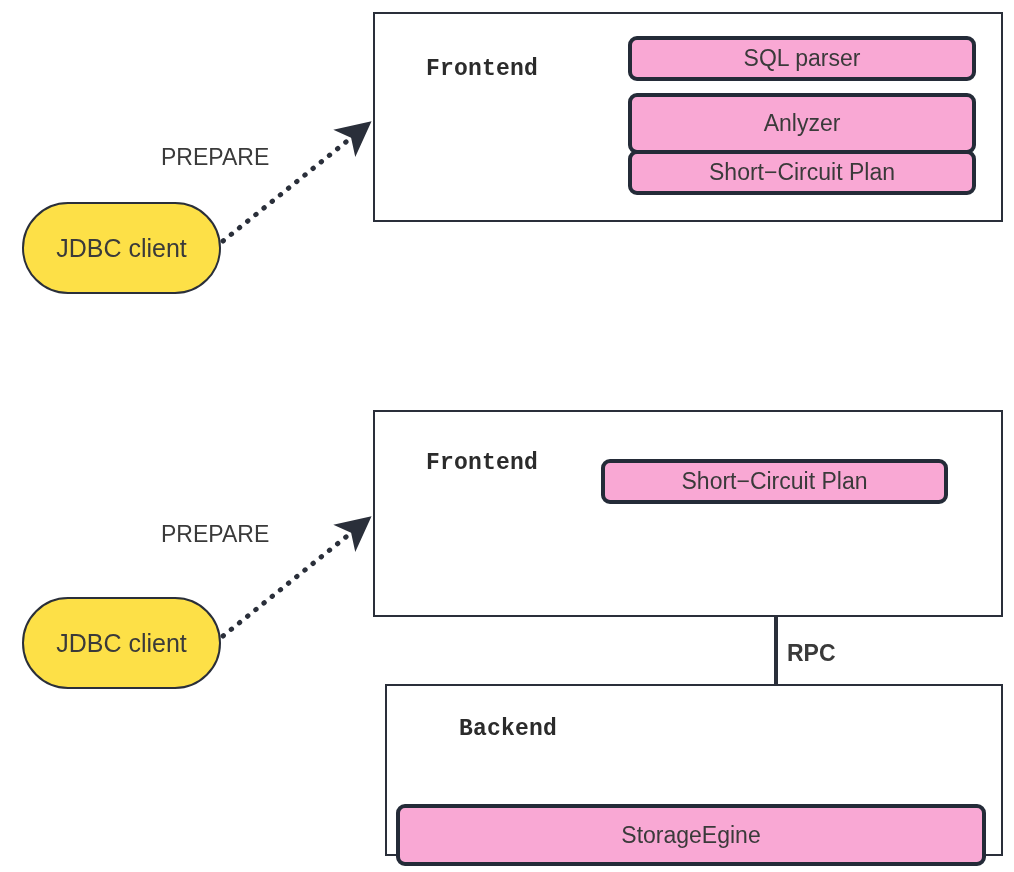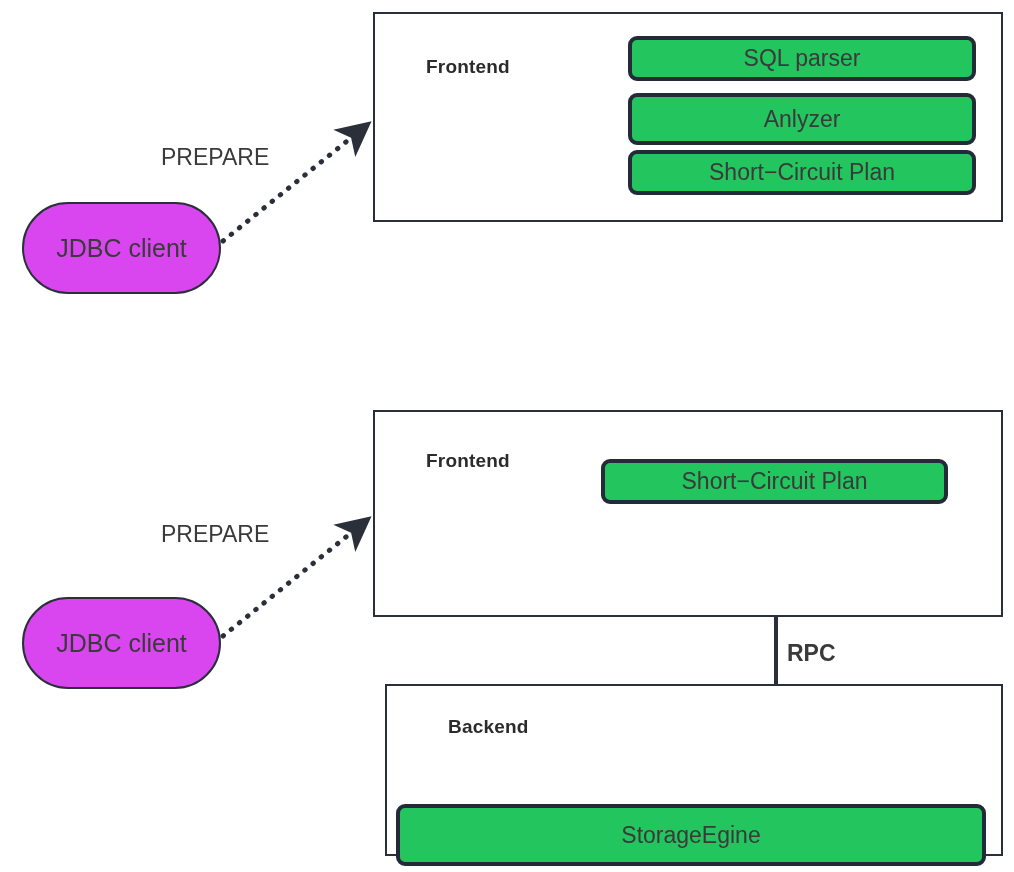--- a/index.html
+++ b/index.html
@@ -27,45 +27,46 @@
   }
   
   .panel {
     position: absolute;
     box-sizing: border-box;
     border: 2px solid #2a2f3a;
     background: #ffffff;
   }
   .panel-label {
     position: absolute;
-    font-size: 19px;
+    font-size: 23px;
     font-weight: bold;
     color: #2b2b2b;
     white-space: nowrap;
     letter-spacing: 0.2px;
+    font-family: Liberation Mono, monospace;
   }
   
   .blue-box {
     position: absolute;
     box-sizing: border-box;
-    background: #22c55e;
+    background: #f9a8d4;
     border: 4px solid #242b38;
     border-radius: 9px;
     display: flex;
     align-items: center;
     justify-content: center;
     color: #3a3a3a;
     font-size: 23px;
     white-space: nowrap;
   }
   
   .client-node {
     position: absolute;
     box-sizing: border-box;
-    background: #d946ef;
+    background: #fde047;
     border: 2px solid #2a2f3a;
     border-radius: 46px;
     display: flex;
     align-items: center;
     justify-content: center;
     color: #3a3a3a;
     font-size: 25px;
     white-space: nowrap;
   }
   
@@ -97,21 +98,21 @@
 
     <line x1="776" y1="504" x2="776" y2="762" stroke="#2a2f3a" stroke-width="4" marker-end="url(#arrowDown)"></line>
   </svg>
 
   <div class="panel" style="left:373px; top:12px; width:630px; height:210px;"></div>
 
   <div class="panel-label" style="left:426px; top:56px;">Frontend</div>
 
   <div class="blue-box" style="left:628px; top:36px; width:348px; height:45px;">SQL parser</div>
 
-  <div class="blue-box" style="left:628px; top:93px; width:348px; height:52px;">Anlyzer</div>
+  <div class="blue-box" style="left:628px; top:93px; width:348px; height:61px;">Anlyzer</div>
 
   <div class="blue-box" style="left:628px; top:150px; width:348px; height:45px;">Short−Circuit Plan</div>
 
   <div class="edge-label" style="left:161px; top:144px;">PREPARE</div>
 
   <div class="client-node" style="left:22px; top:202px; width:199px; height:92px;">JDBC client</div>
 
   <div class="panel" style="left:373px; top:410px; width:630px; height:207px;"></div>
 
   <div class="panel-label" style="left:426px; top:450px;">Frontend</div>
@@ -119,17 +120,17 @@
   <div class="blue-box" style="left:601px; top:459px; width:347px; height:45px;">Short−Circuit Plan</div>
 
   <div class="edge-label" style="left:161px; top:521px;">PREPARE</div>
 
   <div class="client-node" style="left:22px; top:597px; width:199px; height:92px;">JDBC client</div>
 
   <div class="edge-label" style="left:787px; top:640px;font-weight:bold;">RPC</div>
 
   <div class="panel" style="left:385px; top:684px; width:618px; height:172px;"></div>
 
-  <div class="panel-label" style="left:448px; top:716px;">Backend</div>
+  <div class="panel-label" style="left:459px; top:716px;">Backend</div>
 
   <div class="blue-box" style="left:396px; top:768px; width:590px; height:62px;margin-top:36px;">StorageEgine</div>
 
 </div>
 
 </body></html>

